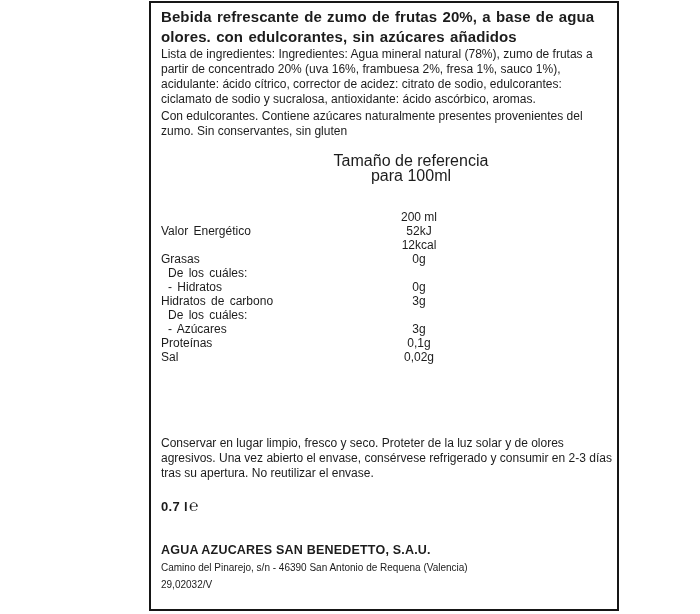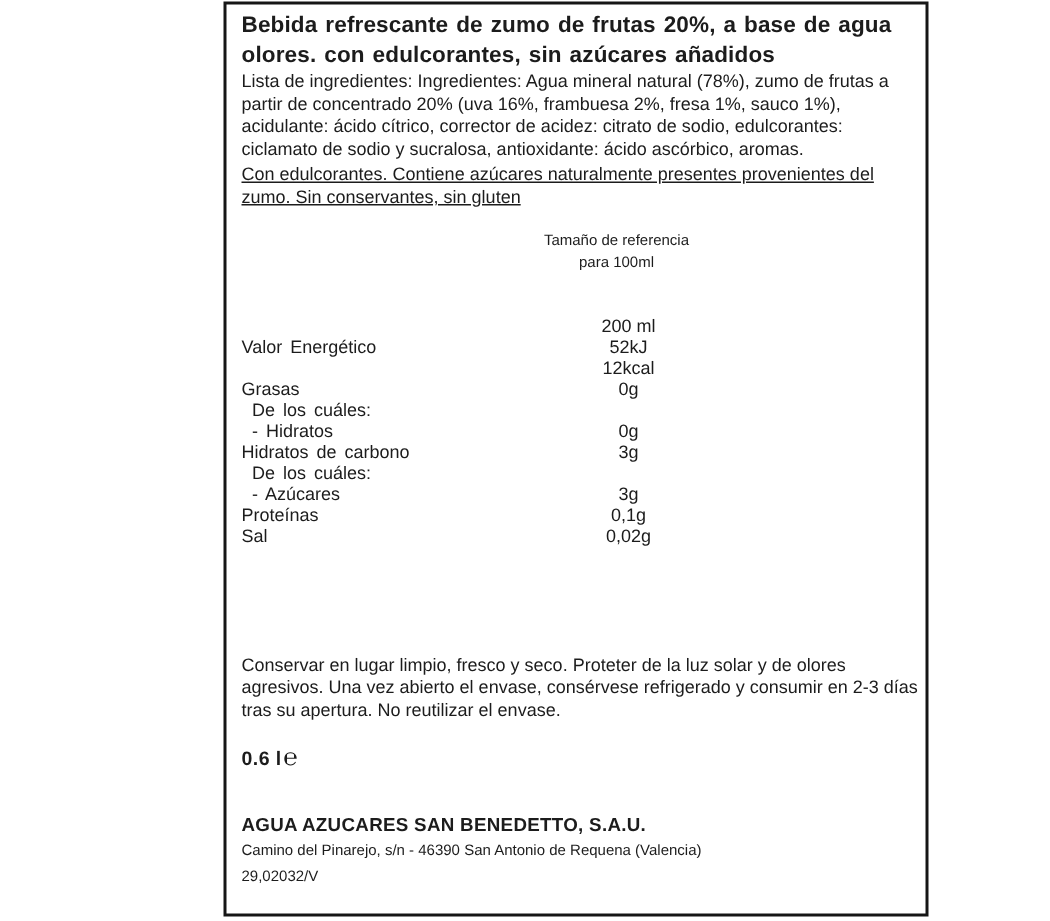--- a/index.html
+++ b/index.html
@@ -33,27 +33,27 @@
     letter-spacing: 0.1px;
     word-spacing: 1px;
   }
   .heading span { display: block; white-space: nowrap; }
   p.body {
     margin: 0;
     font-size: 12px;
     line-height: 15px;
     max-width: 452px;
   }
-  p.note { margin-top: 2px; text-decoration: underline; }
+  p.note { margin-top: 2px; }
   .refblock {
     margin-top: 14px;
     margin-left: 155px;
     width: 190px;
     text-align: center;
-    font-size: 10px;
+    font-size: 16px;
     line-height: 15px;
   }
   .refblock span { display: block; }
   .ntable { font-size: 12px; }
   .nrow {
     position: relative;
     height: 14px;
     line-height: 14px;
     word-spacing: 2px;
     white-space: nowrap;
@@ -115,21 +115,21 @@
         <div class="nrow indent"><span class="nlabel">De los cuáles:</span><span class="nval"></span></div>
         <div class="nrow indent"><span class="nlabel">- Azúcares</span><span class="nval">3g</span></div>
         <div class="nrow"><span class="nlabel">Proteínas</span><span class="nval">0,1g</span></div>
         <div class="nrow"><span class="nlabel">Sal</span><span class="nval">0,02g</span></div>
       </div>
   </div>
 
   <p class="body storage">Conservar en lugar limpio, fresco y seco. Proteter de la luz solar y de olores agresivos. Una vez abierto el envase, consérvese refrigerado y consumir en 2-3 días tras su apertura. No reutilizar el envase.</p>
 
   <div class="volume">
-    <span class="vol-num">0.6 l</span><span class="e-sign">℮</span>
+    <span class="vol-num">0.7 l</span><span class="e-sign">℮</span>
   </div>
 
   <div class="manufacturer">
     <div class="mname">AGUA AZUCARES SAN BENEDETTO, S.A.U.</div>
     <div class="maddr">Camino del Pinarejo, s/n - 46390 San Antonio de Requena (Valencia)</div>
     <div class="mreg">29,02032/V</div>
   </div>
 
 </div>
 

